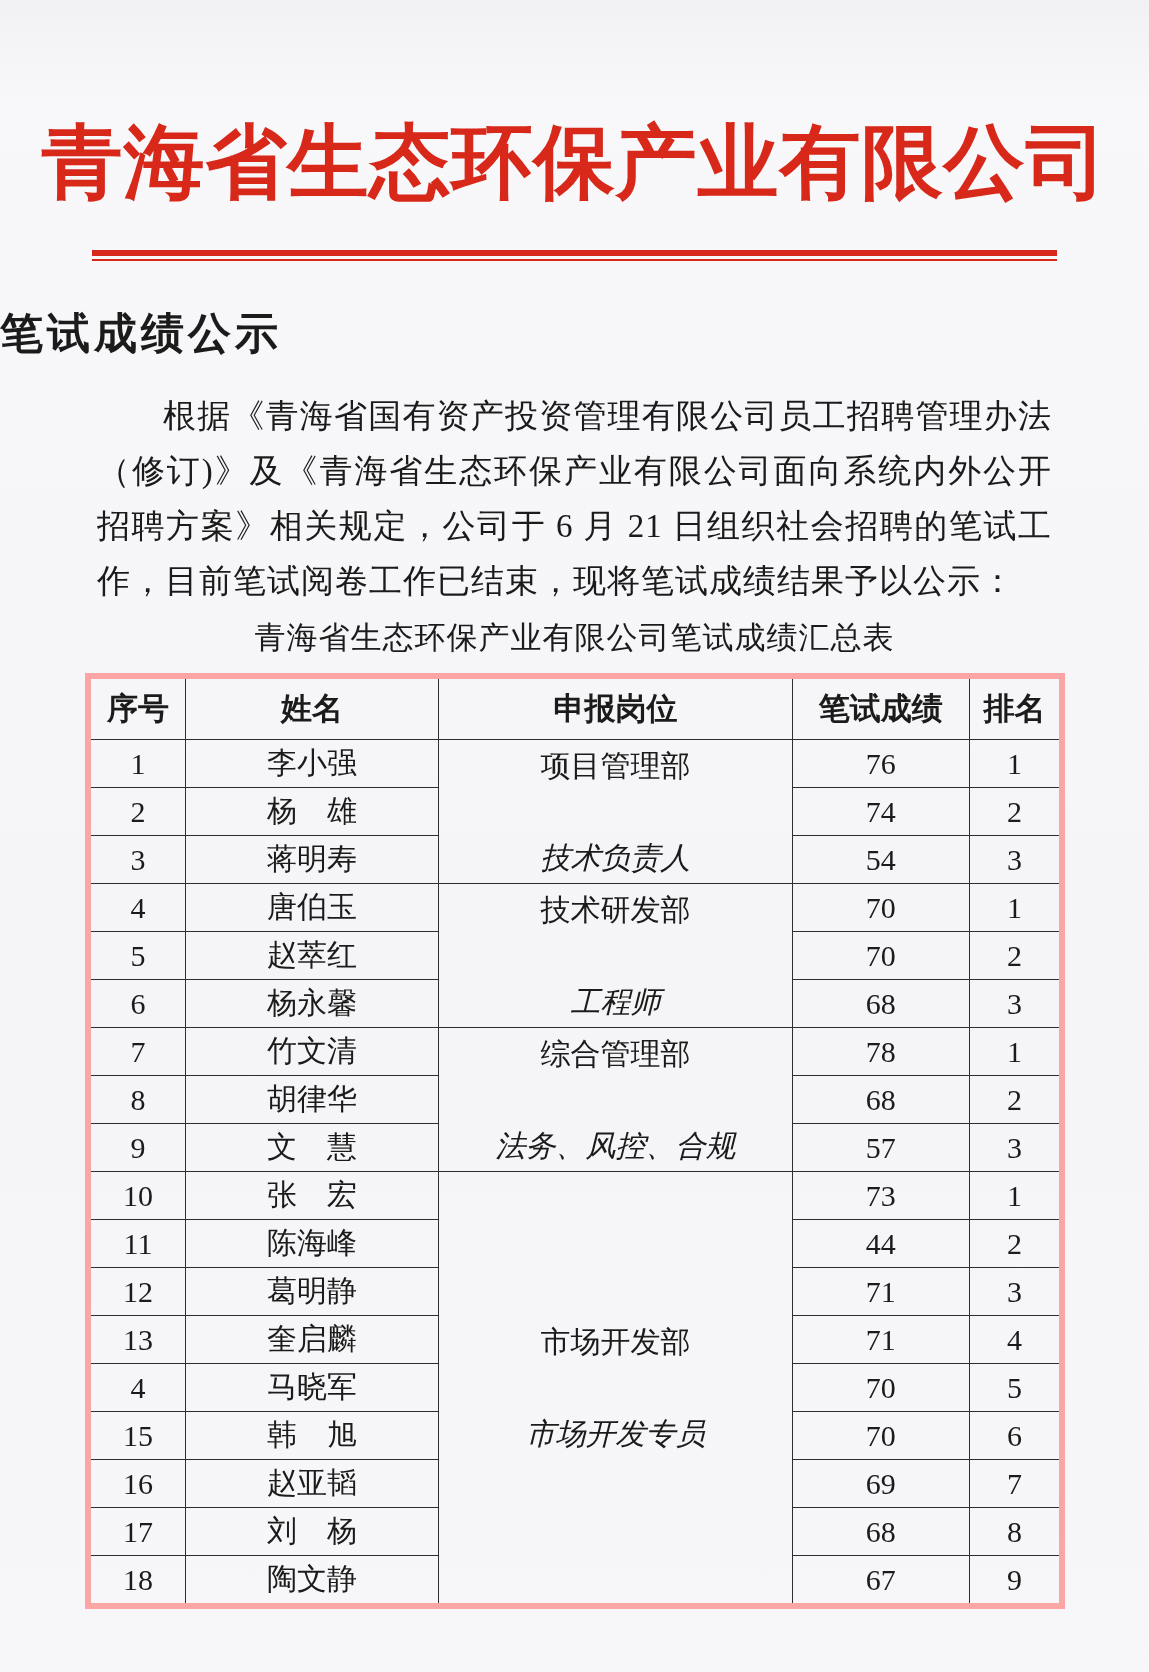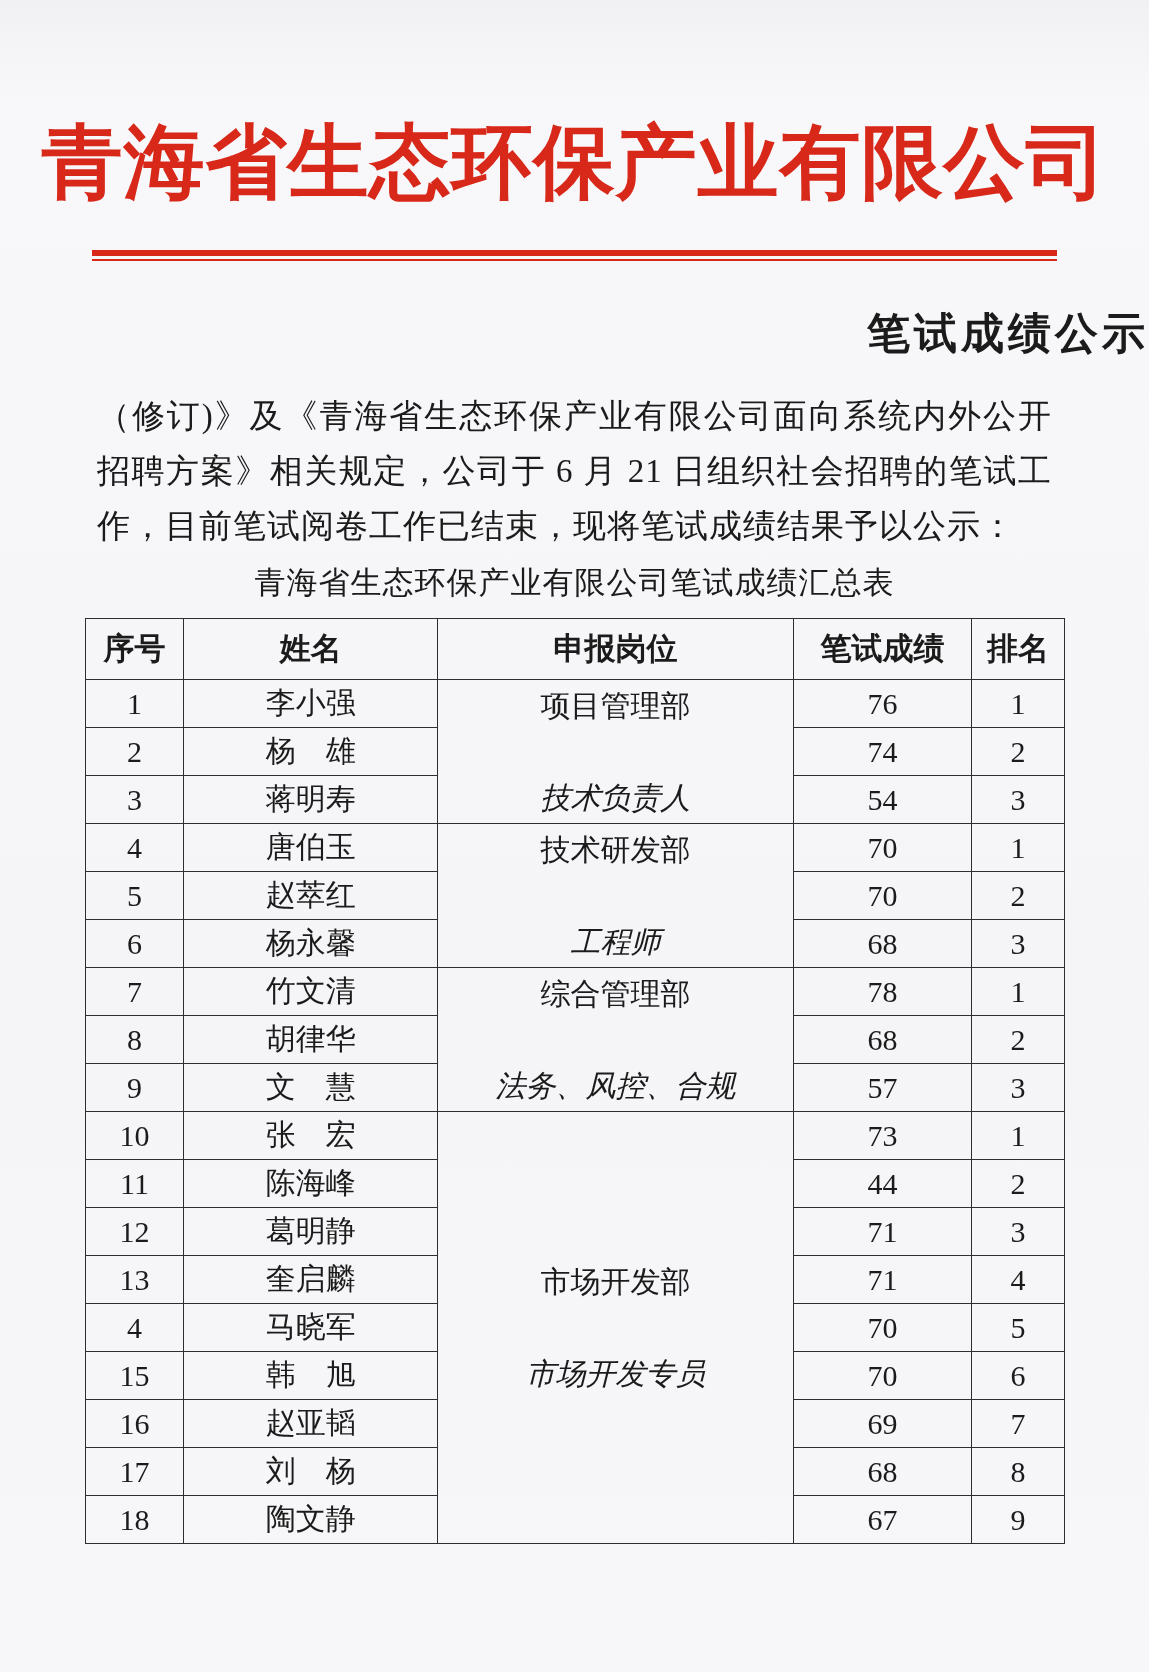--- a/index.html
+++ b/index.html
@@ -16,35 +16,35 @@
     text-align:center;
     font-size:81px;font-weight:700;
     color:#d8281a;
     letter-spacing:1px;
     white-space:nowrap;
   }
   .rule-thick{height:6px;background:#d8281a;margin:32px 92px 0;}
   .rule-thin{height:2px;background:#d8281a;margin:3px 92px 0;}
   .doc-title{
     margin:44px 0 0;
-    text-align:right;
+    text-align:left;
     font-size:43px;font-weight:700;
     letter-spacing:4px;
   }
   .para{margin:26px 97px 0;font-size:33px;line-height:55px;letter-spacing:1px;}
   .pline{text-align:justify;text-justify:inter-character;}
   .pline.jlast{text-align-last:justify;}
   .pline.indent{text-indent:2em;}
   .caption{margin-top:8px;text-align:center;font-size:31px;letter-spacing:1px;}
   table.score{
     border-collapse:collapse;
     table-layout:fixed;
     margin:14px 0 0 85px;
     width:980px;
-    border:1px solid #fca5a5;
+    border:6px solid #fca5a5;
   }
   table.score th,table.score td{
     border:1.8px solid #2e2e2e;
     text-align:center;
     vertical-align:middle;
     padding:0;
     overflow:hidden;
   }
   table.score thead th{height:60px;font-size:31px;font-weight:700;}
   table.score tbody td{height:47px;font-size:30px;}
@@ -57,20 +57,21 @@
 <div class="page">
 
   <h1 class="company-title">青海省生态环保产业有限公司</h1>
 
   <div class="rule-thick"></div>
   <div class="rule-thin"></div>
 
   <h2 class="doc-title">笔试成绩公示</h2>
 
   <div class="para">
+    <div class="pline indent jlast">根据《青海省国有资产投资管理有限公司员工招聘管理办法</div>
     <div class="pline jlast">（修订)》及《青海省生态环保产业有限公司面向系统内外公开</div>
     <div class="pline jlast">招聘方案》相关规定，公司于 6 月 21 日组织社会招聘的笔试工</div>
     <div class="pline">作，目前笔试阅卷工作已结束，现将笔试成绩结果予以公示：</div>
   </div>
 
   <div class="caption">青海省生态环保产业有限公司笔试成绩汇总表</div>
 
   <table class="score">
     <colgroup>
       <col style="width:10%">

